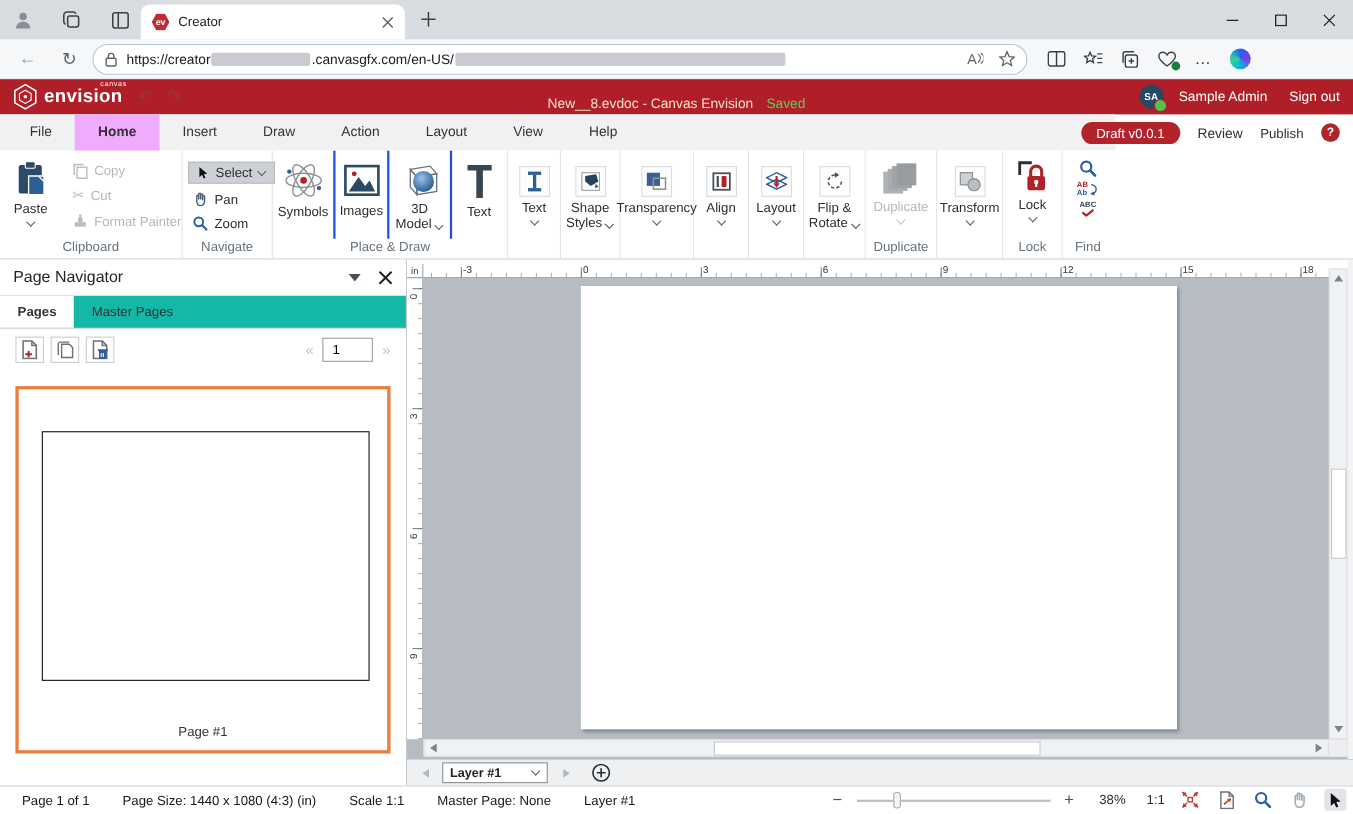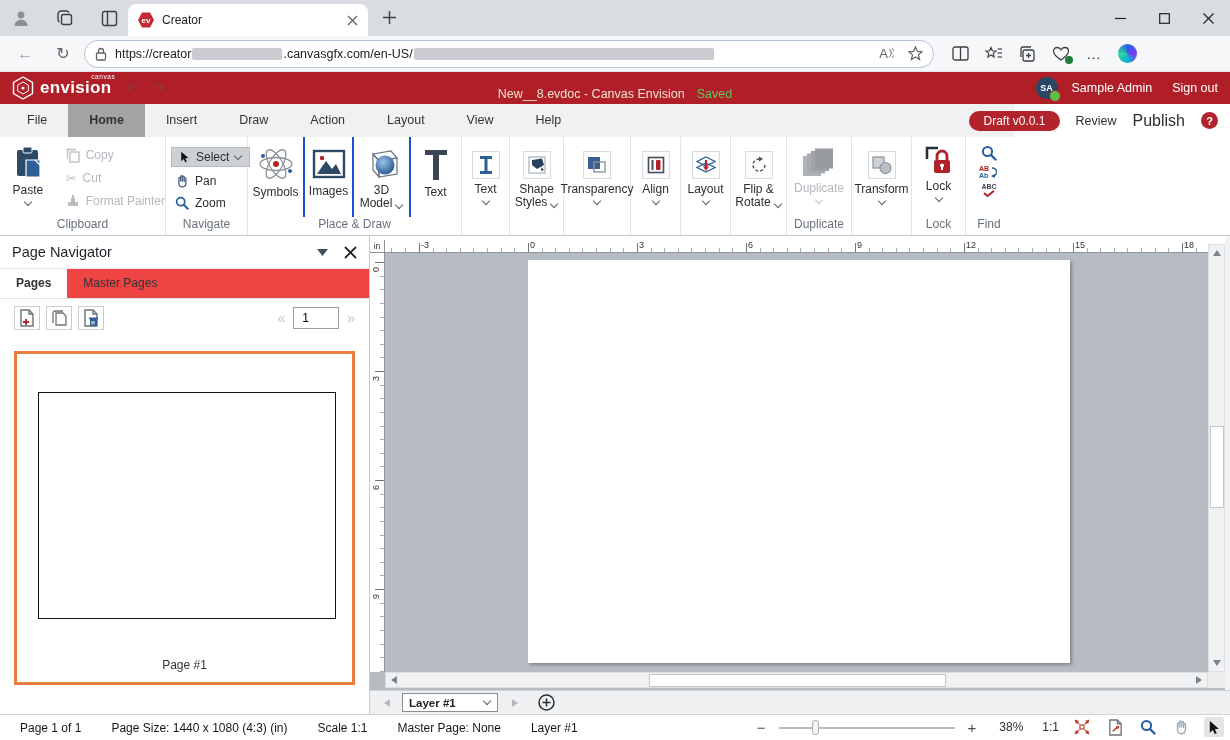--- a/index.html
+++ b/index.html
@@ -35,21 +35,21 @@
   #doc-center{position:absolute;left:50%;top:72px;transform:translateX(-50%);height:44px;display:flex;align-items:center;gap:12px;}
   #doc-center .doc{color:#efe2cc;font-size:12.5px;}
   #doc-center .saved{color:#69c462;font-size:12.5px;}
   #hdr-right{margin-left:auto;display:flex;align-items:center;gap:14px;text-align:center;}
   .avatar{width:22px;height:22px;border-radius:50%;background:#274763;color:#fff;font-size:9px;font-weight:700;
        display:flex;align-items:center;justify-content:center;position:relative;}
   .avatar .dot{position:absolute;right:-3px;bottom:-3px;width:10px;height:10px;border-radius:50%;background:#5cbf4a;border:1.5px solid #b01f28;}
   
   #menubar{top:104px;left:0;width:1014px;height:33px;background:#f0f1f2;display:flex;align-items:center;padding-left:6px;box-sizing:border-box;}
   .menu-item{padding:0 21px;line-height:33px;font-size:12.5px;color:#333;}
-  .menu-item.active{background:#a3a3a3;font-weight:700;}
+  .menu-item.active{background:#f0abfc;font-weight:700;}
   #menu-right{position:absolute;right:12px;top:104px;height:33px;display:flex;align-items:center;gap:16px;}
   .draft-pill{background:#b3232c;color:#fff;border-radius:11px;padding:3px 14px;font-size:12px;}
   .help-circle{width:17px;height:17px;border-radius:50%;background:#b3232c;color:#fff;font-size:11px;font-weight:700;display:flex;align-items:center;justify-content:center;}
   
   #ribbon{top:137px;left:0;width:1230px;height:99px;background:#fff;border-bottom:1px solid #c6cacd;box-sizing:border-box;display:flex;}
   .rgroup{display:flex;flex-direction:column;border-right:1px solid #e2e4e7;box-sizing:border-box;}
   .rgroup .items{flex:1;display:flex;}
   .glabel{height:18px;text-align:center;font-size:12px;color:#68727d;}
   .bigbtn{display:flex;flex-direction:column;align-items:center;padding-top:9px;box-sizing:border-box;}
   .blabel{font-size:12px;color:#2b2f33;margin-top:4px;line-height:13px;text-align:center;white-space:nowrap;}
@@ -61,21 +61,21 @@
   .stack{display:flex;flex-direction:column;justify-content:flex-start;padding-top:10px;gap:7px;}
   .srow{display:flex;align-items:center;gap:6px;font-size:12px;height:16px;}
   .iconbox{width:28px;height:28px;border:1px solid #d9dcdf;background:#fdfdfd;display:flex;align-items:center;justify-content:center;box-sizing:border-box;}
   .smallcell{display:flex;flex-direction:column;align-items:center;padding-top:14px;box-sizing:border-box;}
   .chip{display:flex;align-items:center;gap:5px;background:#cdd0d5;border:1px solid #b7bbc0;height:20px;padding:0 7px;box-sizing:border-box;font-size:12px;}
   .subcol{border-right:2px solid #1d4ed8;box-sizing:border-box;}
   
   #workspace{top:236px;left:0;width:1230px;height:478px;}
   #pagenav{position:absolute;left:0;top:0;width:370px;height:478px;background:#fff;border-right:1px solid #c6cacd;box-sizing:border-box;}
   .pn-header{height:32px;display:flex;align-items:center;padding:0 12px;font-size:14.5px;color:#1f2328;border-bottom:1px solid #e8eaec;}
-  .pn-tabs{height:29px;background:#ef4444;display:flex;border-bottom:1px solid #e0e2e5;}
+  .pn-tabs{height:29px;background:#14b8a6;display:flex;border-bottom:1px solid #e0e2e5;}
   .pn-tab{padding:0 16px;line-height:29px;font-size:12px;color:#333;}
   .pn-tab.active{background:#fff;font-weight:700;}
   .pn-toolbar{height:38px;display:flex;align-items:center;padding:0 14px;gap:6px;position:relative;}
   .pn-btn{width:26px;height:24px;border:1px solid #c9ccd0;background:#fff;display:flex;align-items:center;justify-content:center;box-sizing:border-box;}
   .pager{position:absolute;right:14px;display:flex;align-items:center;gap:8px;color:#c3c7cb;font-size:14px;}
   .pager input{width:46px;height:22px;border:1px solid #9aa0a6;font-size:12px;padding:0 0 0 8px;box-sizing:border-box;font-family:inherit;}
   .thumb-sel{position:absolute;left:14px;top:115px;width:341px;height:334px;border:3px solid #e87d3c;background:#fff;box-sizing:border-box;}
   .thumb-page{position:absolute;left:21px;top:38px;width:296px;height:225px;border:1px solid #111;background:#fff;}
   .thumb-cap{position:absolute;left:0;right:0;bottom:10px;text-align:center;font-size:12px;color:#333;}
   
@@ -281,21 +281,21 @@
   <span class="menu-item">Insert</span>
   <span class="menu-item">Draw</span>
   <span class="menu-item">Action</span>
   <span class="menu-item">Layout</span>
   <span class="menu-item">View</span>
   <span class="menu-item">Help</span>
 </div>
 <div id="menu-right">
   <span class="draft-pill">Draft v0.0.1</span>
   <span style="font-size:12.5px">Review</span>
-  <span style="font-size:16px">Publish</span>
+  <span style="font-size:12px">Publish</span>
   <span class="help-circle">?</span>
 </div>
 
 <div id="ribbon" class="abs">
 
   <div class="rgroup" style="width:166px">
     <div class="items">
       <div class="bigbtn" style="width:58px">
         <svg width="30" height="34" viewBox="0 0 30 34">
           <rect x="4" y="4" width="21" height="26" rx="2" fill="#2c4a66"></rect>

